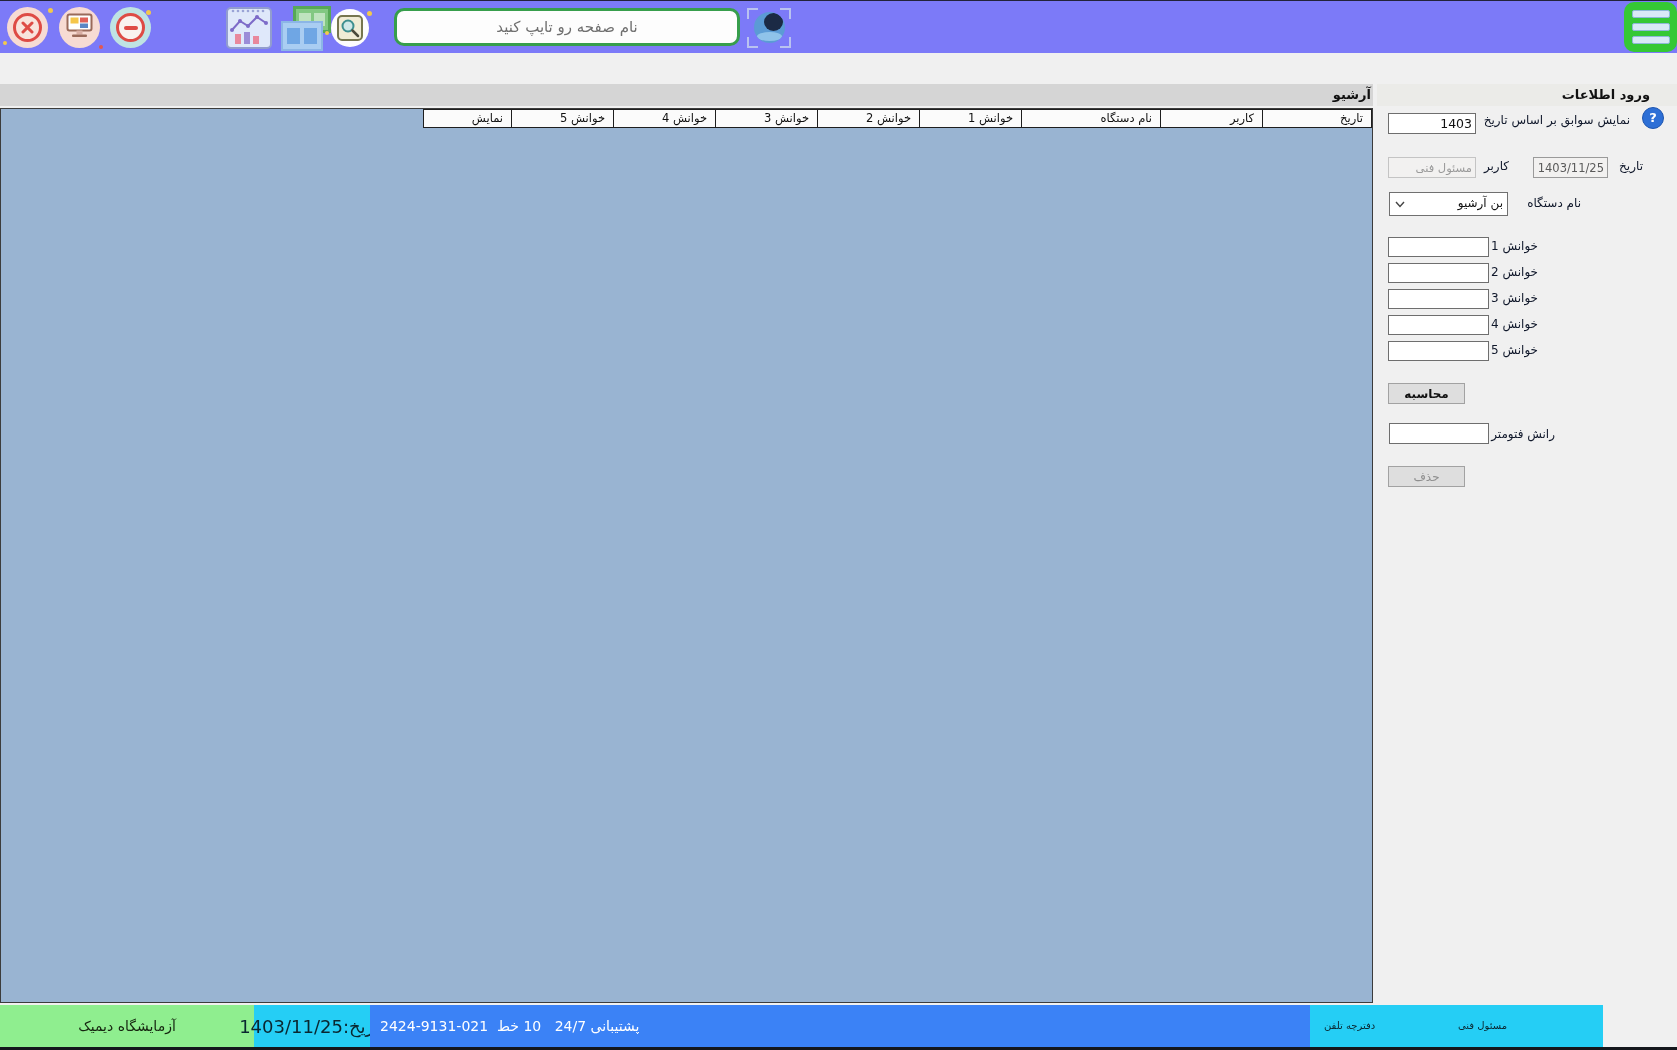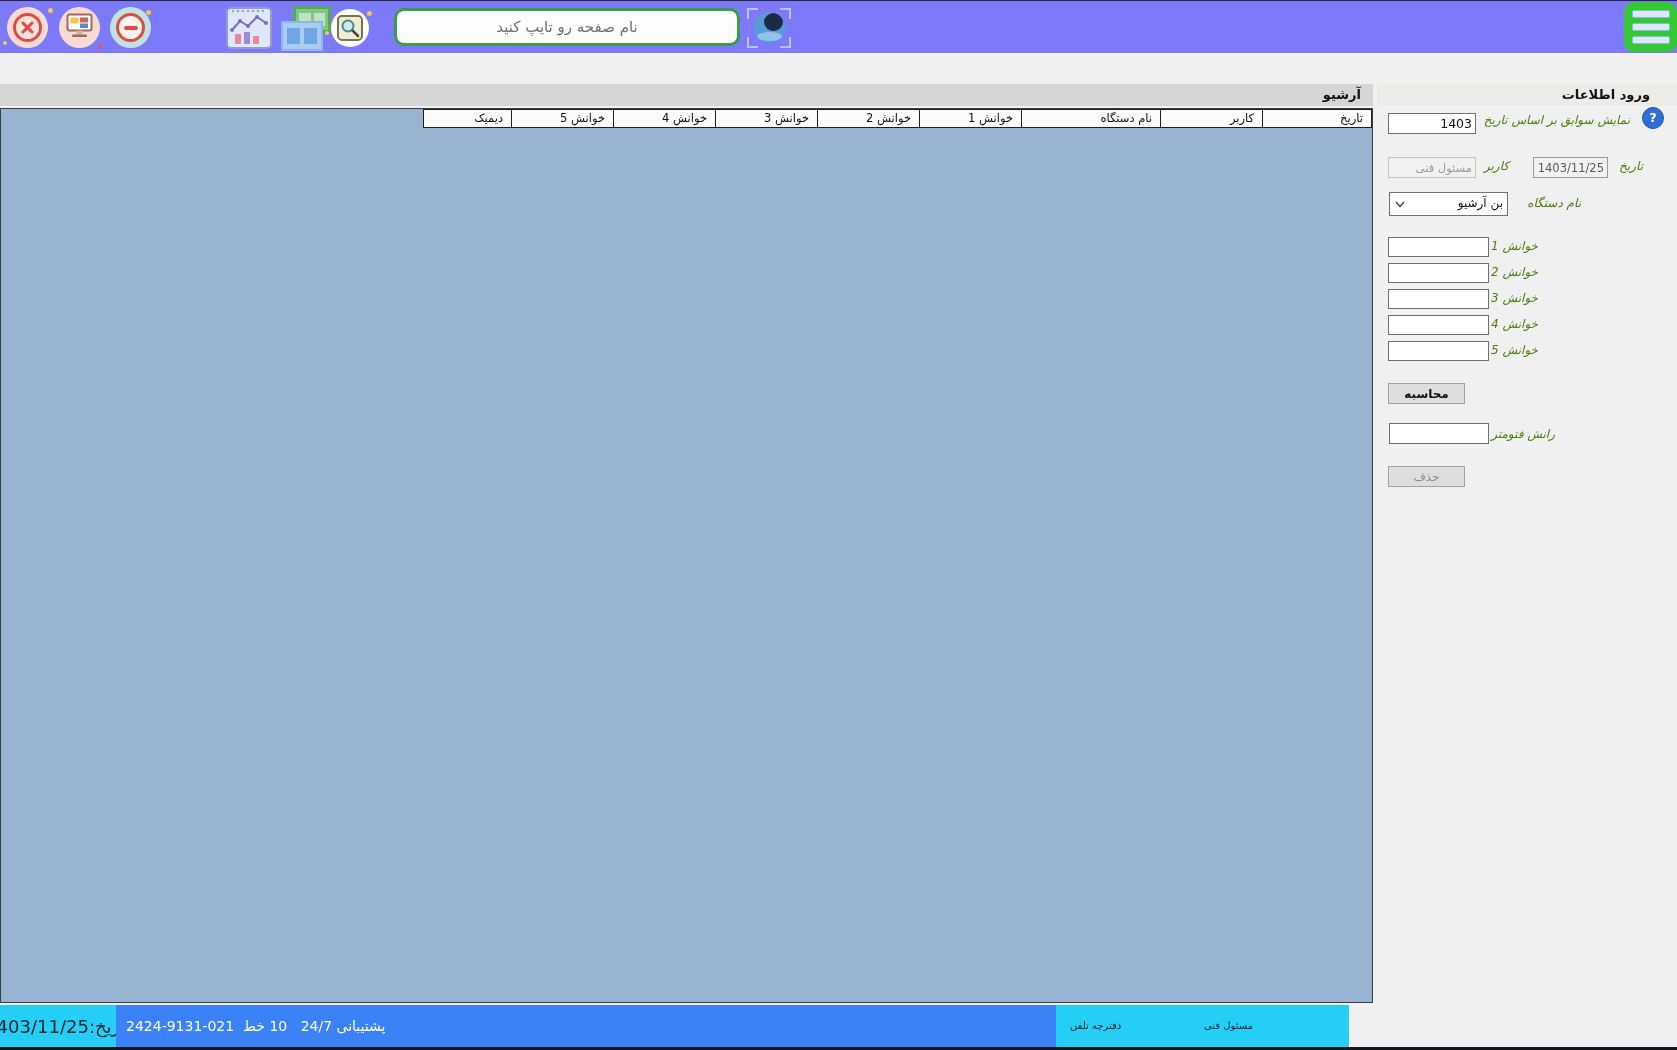--- a/index.html
+++ b/index.html
@@ -37,28 +37,28 @@
   
   #titlebar{position:absolute;left:0;top:53px;width:1677px;height:29px;background:#F1F0EF;border-top:2px solid #2B2B3E;}
   #app-ic{position:absolute;left:15px;top:7px;width:28px;height:22px;}
   #app-ic .sq{position:absolute;}
   #win-title{position:absolute;left:46px;top:6px;font-size:12.5px;color:#2E2E2E;}
   .winctl{position:absolute;cursor:pointer;}
 
   
   #main{position:absolute;left:0;top:82px;width:1677px;height:923px;background:#F0F0F0;}
   #archive{position:absolute;left:0;top:2px;width:1373px;height:919px;}
-  #archive-band{height:22px;background:#D5D5D5;direction:rtl;padding:0 12px;font-weight:bold;font-size:13px;line-height:22px;color:#111;}
+  #archive-band{height:22px;background:#D5D5D5;direction:rtl;padding:0 2px;font-weight:bold;font-size:13px;line-height:22px;color:#111;}
   #grid{position:absolute;left:0;top:24px;width:1373px;height:895px;background:#99B4D2;border:1px solid #3C3C3C;}
   #grid-header{display:flex;direction:rtl;}
   .hcell{background:#FBFBFB;border:1px solid #1E1E1E;margin-left:-1px;height:19px;line-height:17px;font-size:11.5px;color:#101010;direction:rtl;padding:0 8px 0 2px;overflow:hidden;white-space:nowrap;cursor:pointer;}
 
   #panel{position:absolute;left:1377px;top:2px;width:300px;height:919px;background:#F0F0F0;}
   #panel-band{height:22px;background:#EBEBE8;direction:rtl;padding:0 27px 0 0;font-weight:bold;font-size:13px;line-height:22px;color:#111;}
-  .lbl{position:absolute;direction:rtl;font-size:12px;color:#4d7c0f;white-space:nowrap;font-style:italic;}
+  .lbl{position:absolute;direction:rtl;font-size:12px;color:#0f172a;white-space:nowrap;}
   .tb{position:absolute;height:21px;border:1px solid #6E6E6E;background:#FFF;font-size:12.5px;direction:rtl;text-align:right;padding:0 3px;outline:none;color:#111;}
   .tb-ro{background:#F2F1F0;}
   #help-ic{position:absolute;right:13px;top:23px;width:22px;height:22px;border-radius:50%;background:#2D6FD6;border:1px solid #1E56B0;color:#FFF;font-weight:bold;font-size:13px;text-align:center;line-height:20px;cursor:pointer;}
   #device-combo{position:absolute;left:12px;top:108px;width:119px;height:24px;background:#FFF;border:1px solid #707070;direction:rtl;cursor:pointer;}
   #device-combo .val{position:absolute;right:4px;top:3px;font-size:12px;color:#111;}
   #device-combo svg{position:absolute;left:5px;top:8px;}
   .btn{position:absolute;width:77px;height:21px;background:#DEDEDE;border:1px solid #A2A2A2;font-size:12px;color:#111;text-align:center;line-height:19px;cursor:pointer;}
   .btn.disabled{color:#8E8E8E;}
 
   
@@ -189,21 +189,21 @@
       <div id="grid">
         <div id="grid-header">
           <div class="hcell" style="width:110px;">تاریخ</div>
           <div class="hcell" style="width:103px;">کاربر</div>
           <div class="hcell" style="width:140px;">نام دستگاه</div>
           <div class="hcell" style="width:103px;">خوانش 1</div>
           <div class="hcell" style="width:103px;">خوانش 2</div>
           <div class="hcell" style="width:103px;">خوانش 3</div>
           <div class="hcell" style="width:103px;">خوانش 4</div>
           <div class="hcell" style="width:103px;">خوانش 5</div>
-          <div class="hcell" style="width:89px;">دیمیک</div>
+          <div class="hcell" style="width:89px;">نمایش</div>
         </div>
       </div>
     </div>
 
     <div id="panel">
       <div id="panel-band">ورود اطلاعات</div>
 
       <div id="help-ic">
         <span>?</span>
       </div>
@@ -237,20 +237,23 @@
       <button class="btn" style="left:11px;top:299px;font-weight:bold;">محاسبه</button>
 
       <span class="lbl" style="right:122px;top:343px;">رانش فتومتر</span>
       <input class="tb" style="left: 12px; top: 339px; width: 100px;">
 
       <button class="btn disabled" style="left:11px;top:382px;">حذف</button>
     </div>
   </div>
 
   <div id="statusbar">
+    <div id="sb-green">
+      <span>آزمایشگاه دیمیک</span>
+    </div>
     <div id="sb-date">
       <span>تاریخ:1403/11/25</span>
     </div>
     <div id="sb-purple">
       <span id="sb-support">پشتیبانی 24/7   10 خط  021-9131-2424</span>
     </div>
     <div id="sb-cyan">
       <span style="left:14px;">دفترچه تلفن</span>
       <span style="left:148px;">مسئول فنی</span>
     </div>

